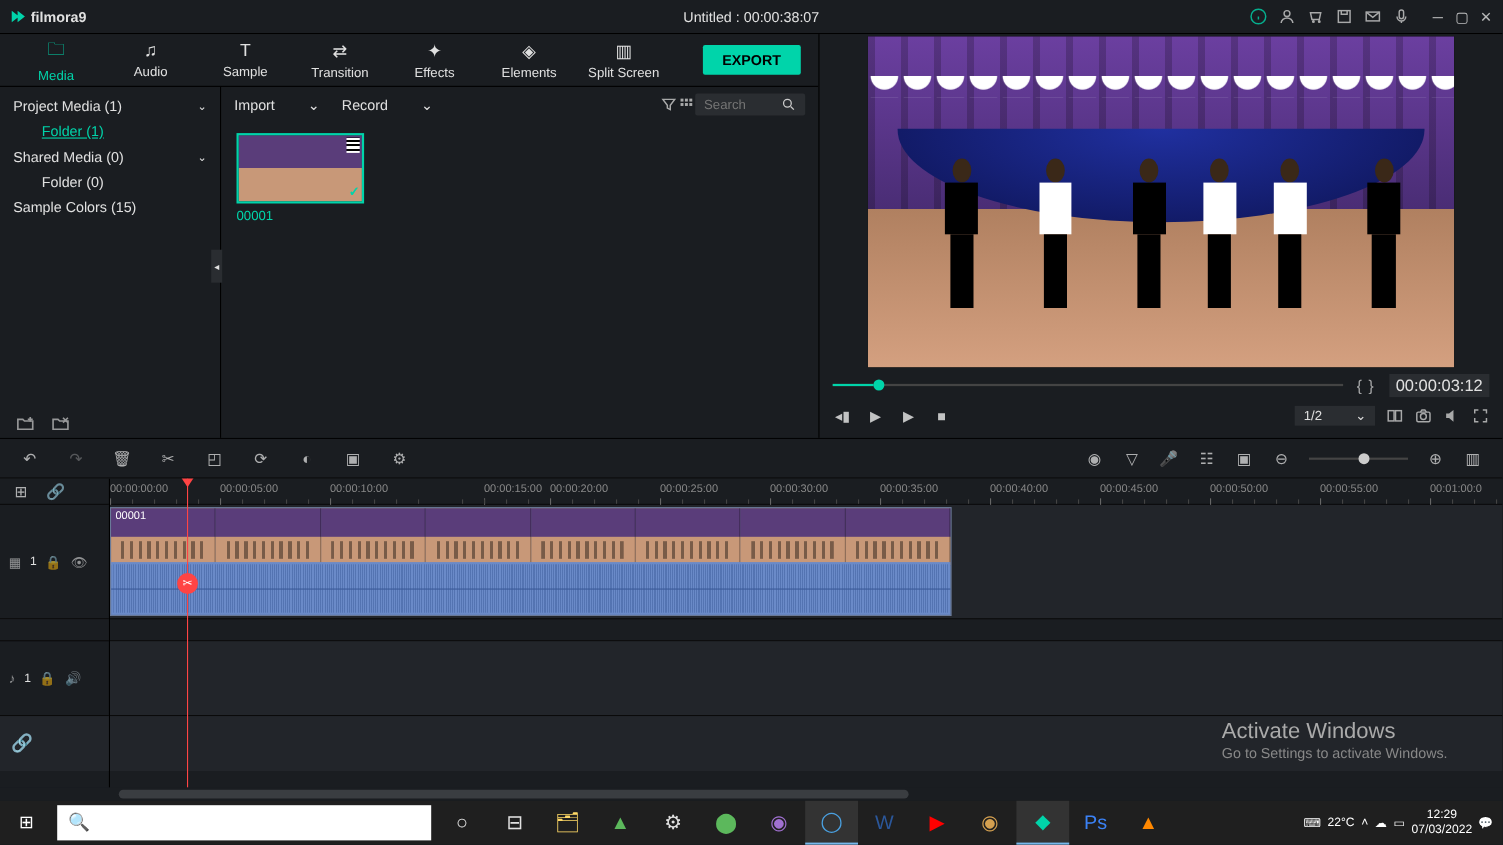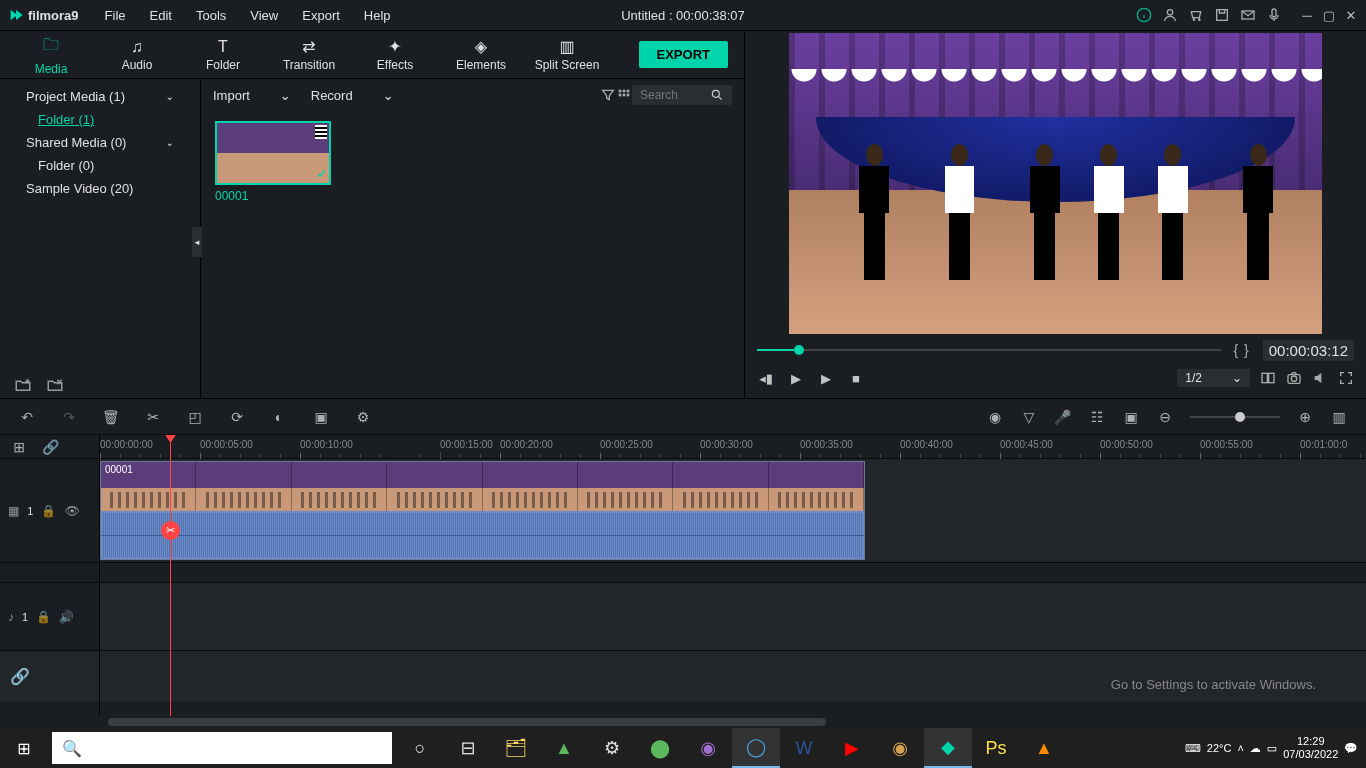--- a/index.html
+++ b/index.html
@@ -19,21 +19,21 @@
 .main-area { height: 368px; display: flex; border-top: 1px solid #000; }
 .left-panel { width: 744px; display: flex; flex-direction: column; background: #1a1d21; }
 .tabs-row { height: 48px; display: flex; align-items: center; padding: 0 8px; gap: 0; border-bottom: 1px solid #000; }
 .tab { display: flex; flex-direction: column; align-items: center; justify-content: center; width: 86px; height: 48px; cursor: pointer; font-size: 12px; gap: 2px; }
 .tab.active { color: #00d4aa; }
 .tab-icon { font-size: 16px; }
 .export-btn { margin-left: auto; background: #00d4aa; color: #000; padding: 6px 18px; font-weight: 600; font-size: 13px; border-radius: 2px; cursor: pointer; margin-right: 8px; }
 
 .media-row { flex: 1; display: flex; }
 .media-tree { width: 200px; padding: 6px 0; font-size: 13px; position: relative; }
-.tree-item { padding: 4px 26px; cursor: pointer; display: flex; align-items: center; justify-content: space-between; }
+.tree-item { padding: 4px 12px; cursor: pointer; display: flex; align-items: center; justify-content: space-between; }
 .tree-item.indent { padding-left: 38px; }
 .tree-item.active { color: #00d4aa; text-decoration: underline; }
 .chev { font-size: 10px; }
 .tree-collapse { position: absolute; right: -2px; top: 148px; width: 10px; height: 30px; background: #2a2d31; cursor: pointer; display:flex; align-items:center; justify-content:center; font-size:9px; }
 .media-bottom-icons { position: absolute; bottom: 4px; left: 14px; display: flex; gap: 14px; }
 .mbi { width: 18px; height: 18px; cursor: pointer; opacity: 0.7; }
 
 .media-content { flex: 1; border-left: 1px solid #000; display: flex; flex-direction: column; }
 .media-toolbar { height: 32px; display: flex; align-items: center; padding: 0 12px; gap: 20px; }
 .dropdown { display: flex; align-items: center; gap: 30px; cursor: pointer; font-size: 13px; }
@@ -137,28 +137,20 @@
 </head>
 <body>
 
 <div class="titlebar">
   <div class="logo">
     <svg class="logo-icon" viewBox="0 0 24 24" fill="#00d4aa">
         <path d="M4 4 L14 12 L4 20 Z M12 4 L22 12 L12 20 Z"></path>
       </svg>
     <span class="logo-text">filmora9</span>
   </div>
-  <div class="menubar">
-    <div class="menu-item">File</div>
-    <div class="menu-item">Edit</div>
-    <div class="menu-item">Tools</div>
-    <div class="menu-item">View</div>
-    <div class="menu-item">Export</div>
-    <div class="menu-item">Help</div>
-  </div>
   <div class="title-center">Untitled : 00:00:38:07</div>
   <div class="title-right">
     <svg class="title-icon" viewBox="0 0 24 24" fill="none" stroke="#00d4aa" stroke-width="2">
         <circle cx="12" cy="12" r="10"></circle>
         <path d="M12 8v.01M12 12v4"></path>
       </svg>
     <svg class="title-icon" viewBox="0 0 24 24" fill="none" stroke="#ccc" stroke-width="2">
         <circle cx="12" cy="8" r="4"></circle>
         <path d="M4 21c0-4 4-7 8-7s8 3 8 7"></path>
       </svg>
@@ -191,21 +183,21 @@
       <div class="tab active">
           <span class="tab-icon">🗀</span>
           <span>Media</span>
         </div>
       <div class="tab">
           <span class="tab-icon">♫</span>
           <span>Audio</span>
         </div>
       <div class="tab">
           <span class="tab-icon">T</span>
-          <span>Folder</span>
+          <span>Sample</span>
         </div>
       <div class="tab">
           <span class="tab-icon">⇄</span>
           <span>Transition</span>
         </div>
       <div class="tab">
           <span class="tab-icon">✦</span>
           <span>Effects</span>
         </div>
       <div class="tab">
@@ -228,21 +220,21 @@
             <span>Folder (1)</span>
           </div>
         <div class="tree-item">
             <span>Shared Media (0)</span>
             <span class="chev">⌄</span>
           </div>
         <div class="tree-item indent">
             <span>Folder (0)</span>
           </div>
         <div class="tree-item">
-            <span>Sample Video (20)</span>
+            <span>Sample Colors (15)</span>
           </div>
         <div class="tree-collapse">◂</div>
         <div class="media-bottom-icons">
           <svg class="mbi" viewBox="0 0 24 24" fill="none" stroke="#ccc" stroke-width="2">
               <path d="M3 7h6l2 2h10v10H3z"></path>
               <path d="M18 4v6M15 7h6"></path>
             </svg>
           <svg class="mbi" viewBox="0 0 24 24" fill="none" stroke="#ccc" stroke-width="2">
               <path d="M3 7h6l2 2h10v10H3z"></path>
               <path d="M15 5l6 6M21 5l-6 6"></path>
@@ -513,20 +505,21 @@
         <div class="playhead-cut">✂</div>
       </div>
     </div>
   </div>
   <div class="tl-scrollbar">
       <div class="tl-scroll-thumb"></div>
     </div>
 </div>
 
 <div class="watermark">
+  <div class="wt">Activate Windows</div>
   <div>Go to Settings to activate Windows.</div>
 </div>
 
 <div class="taskbar">
   <div class="start-btn">⊞</div>
   <div class="search-bar">
     <span style="color:#333">🔍</span>
   </div>
   <div class="tb-icons">
     <div class="tb-icon">○</div>
@@ -534,21 +527,21 @@
     <div class="tb-icon" style="color:#ffd966">🗂</div>
     <div class="tb-icon" style="color:#5cb85c">▲</div>
     <div class="tb-icon">⚙</div>
     <div class="tb-icon" style="color:#5cb85c">⬤</div>
     <div class="tb-icon" style="color:#a070d0">◉</div>
     <div class="tb-icon active" style="color:#4aa0e0">◯</div>
     <div class="tb-icon" style="color:#2b579a">W</div>
     <div class="tb-icon" style="color:#ff0000">▶</div>
     <div class="tb-icon" style="color:#d4a050">◉</div>
     <div class="tb-icon active" style="color:#00d4aa">◆</div>
-    <div class="tb-icon" style="color:#fde047">Ps</div>
+    <div class="tb-icon" style="color:#3b82f6">Ps</div>
     <div class="tb-icon" style="color:#ff8800">▲</div>
   </div>
   <div class="tb-right">
     <span>⌨</span>
     <span>22°C</span>
     <span>˄</span>
     <span>☁</span>
     <span>▭</span>
     <div class="tb-clock">
       <div>12:29</div>

